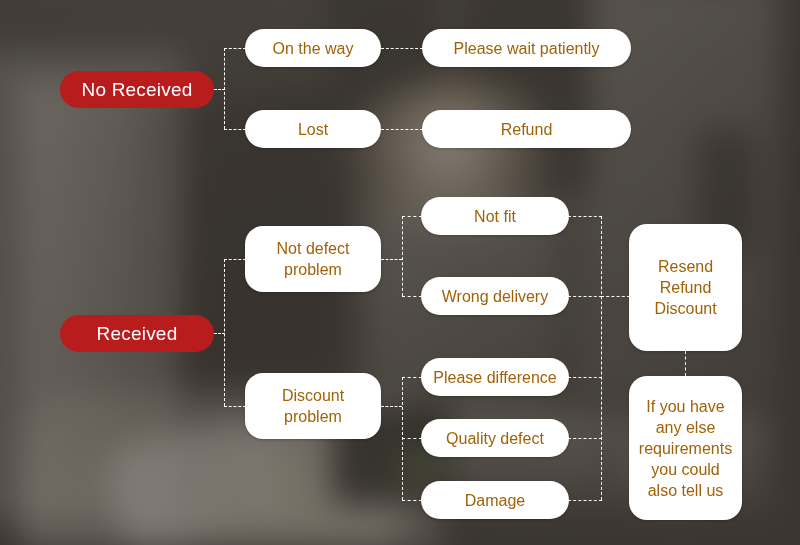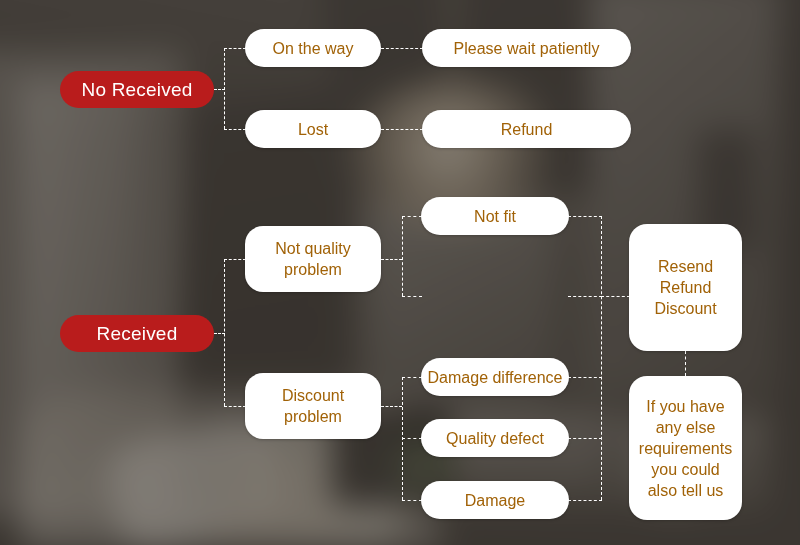--- a/index.html
+++ b/index.html
@@ -174,39 +174,42 @@
     <div class="node round" style="left:245px;top:110px;width:136px;height:38px;">
       <span>Lost</span>
     </div>
 
     <div class="node round" style="left:422px;top:110px;width:209px;height:38px;">
       <span>Refund</span>
     </div>
 
     <div class="node rect" style="left:245px;top:226px;width:136px;height:66px;">
       <div class="lines">
-        <span>Not quality</span>
+        <span>Not defect</span>
         <span>problem</span>
       </div>
     </div>
 
     <div class="node rect" style="left:245px;top:373px;width:136px;height:66px;">
       <div class="lines">
         <span>Discount</span>
         <span>problem</span>
       </div>
     </div>
 
     <div class="node round" style="left:421px;top:197px;width:148px;height:38px;">
       <span>Not fit</span>
     </div>
 
+    <div class="node round" style="left:421px;top:277px;width:148px;height:38px;">
+      <span>Wrong delivery</span>
+    </div>
 
     <div class="node round" style="left:421px;top:358px;width:148px;height:38px;">
-      <span>Damage difference</span>
+      <span>Please difference</span>
     </div>
 
     <div class="node round" style="left:421px;top:419px;width:148px;height:38px;">
       <span>Quality defect</span>
     </div>
 
     <div class="node round" style="left:421px;top:481px;width:148px;height:38px;">
       <span>Damage</span>
     </div>
 

